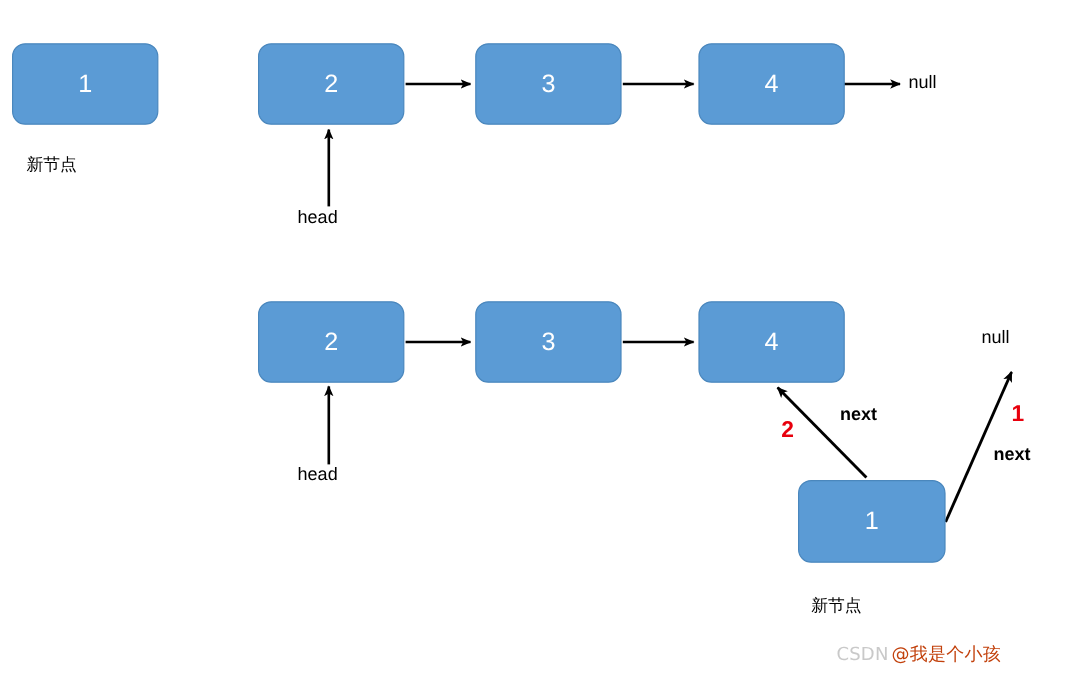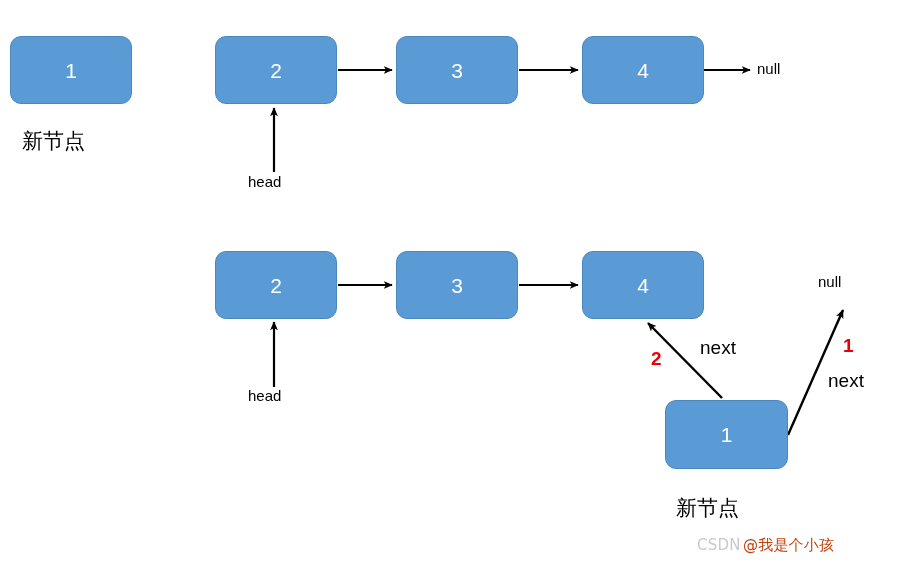--- a/index.html
+++ b/index.html
@@ -35,30 +35,30 @@
     position: absolute;
     color: #000000;
     font-size: 15px;
     font-family: "Liberation Sans", "DejaVu Sans", sans-serif;
     white-space: nowrap;
     line-height: 1;
   }
   .label-cn {
     position: absolute;
     color: #000000;
-    font-size: 21px;
+    font-size: 14px;
     font-family: "DejaVu Sans", "Liberation Sans", sans-serif;
     white-space: nowrap;
     line-height: 1;
   }
   .label-next {
     position: absolute;
     color: #000000;
-    font-size: 19px;
-    font-weight: normal;
+    font-size: 15px;
+    font-weight: bold;
     font-family: "Liberation Sans", "DejaVu Sans", sans-serif;
     white-space: nowrap;
     line-height: 1;
   }
   .label-num {
     position: absolute;
     color: #E8000D;
     font-size: 19px;
     font-weight: bold;
     font-family: "Liberation Sans", "DejaVu Sans", sans-serif;

